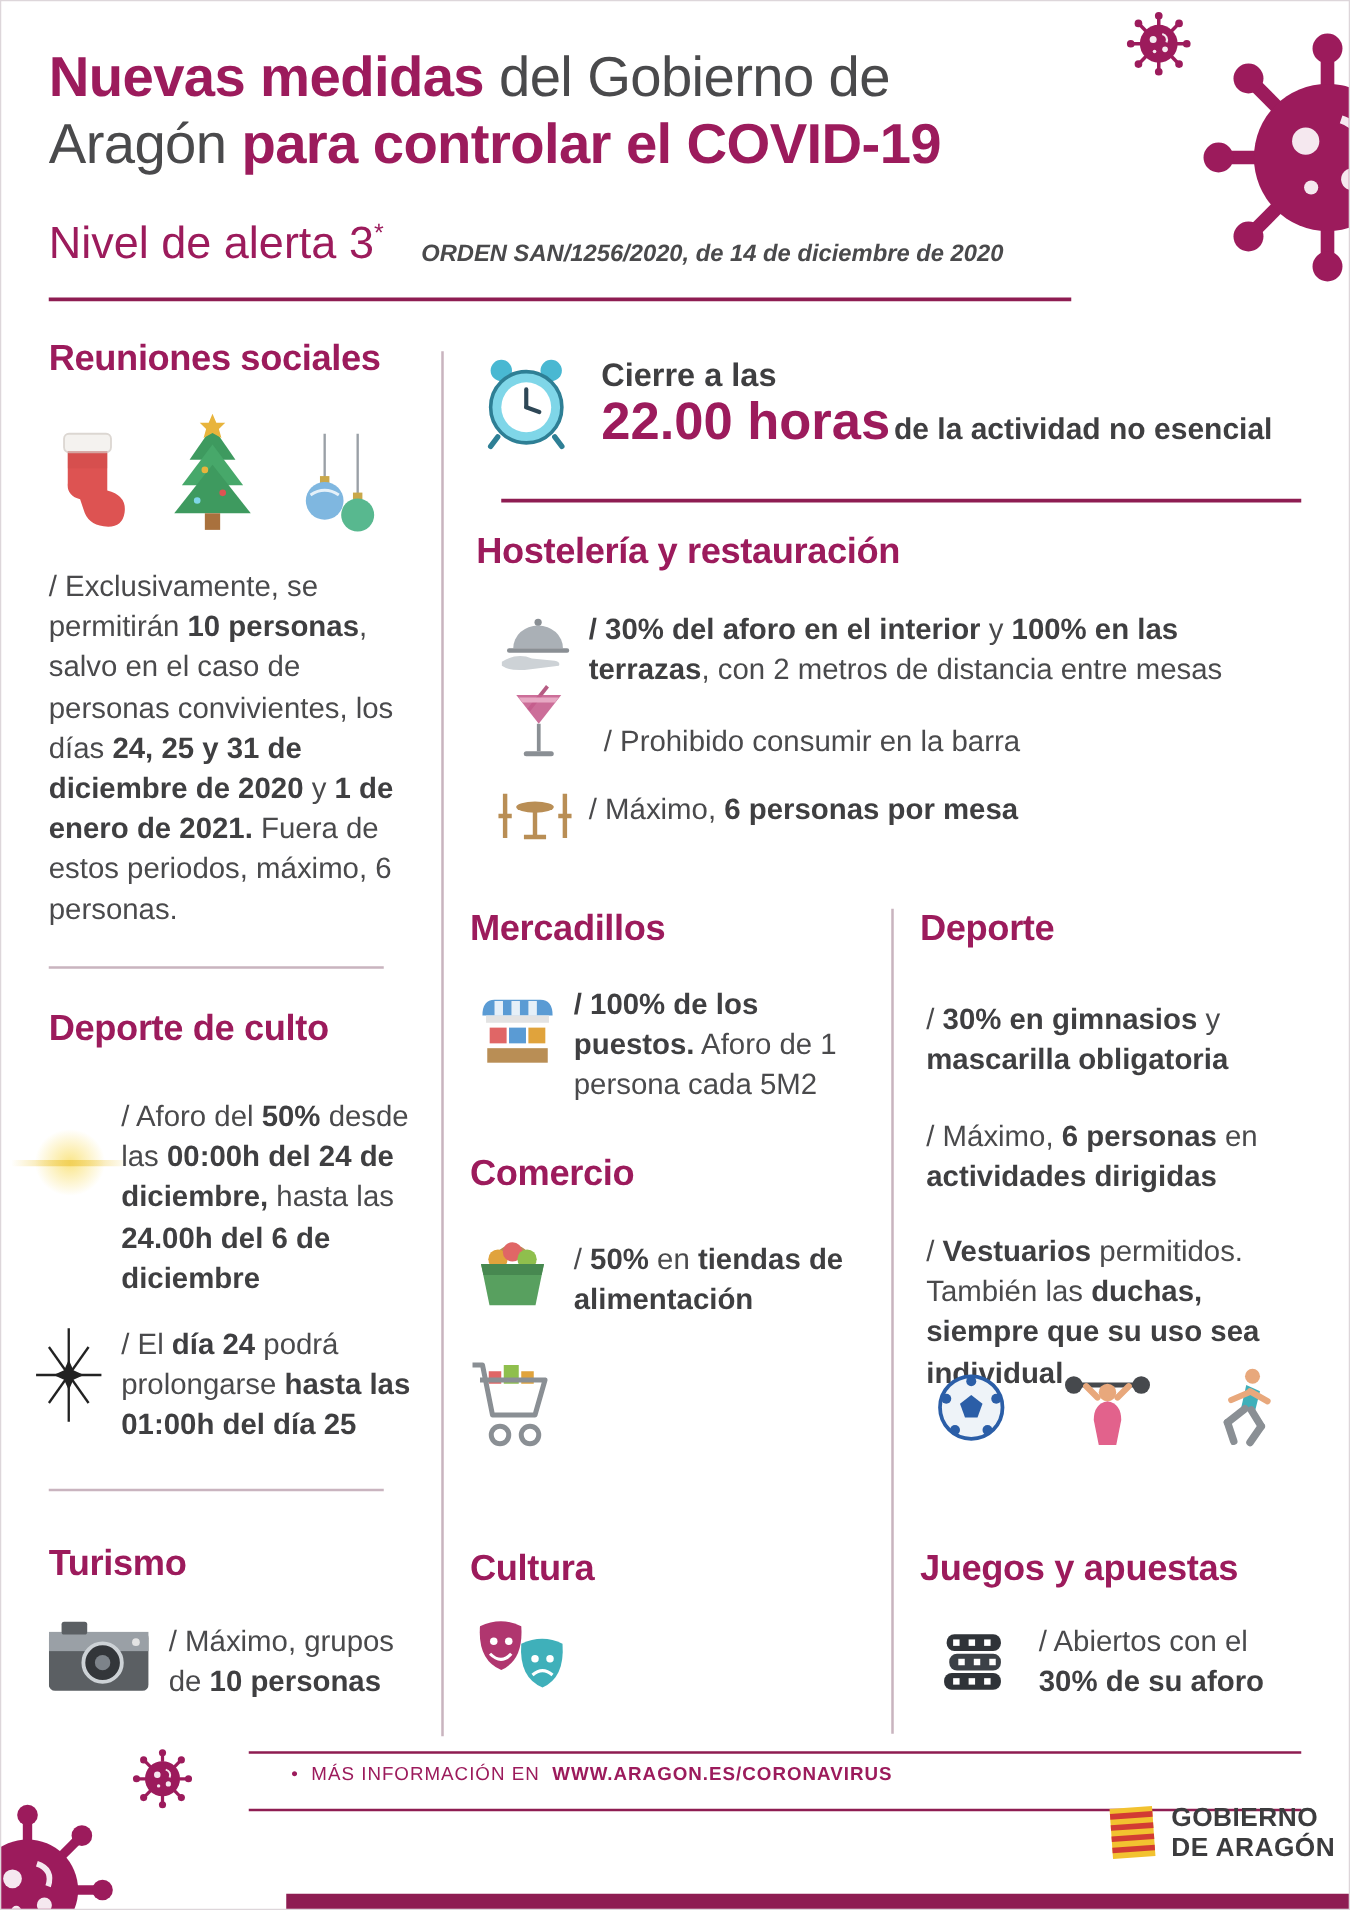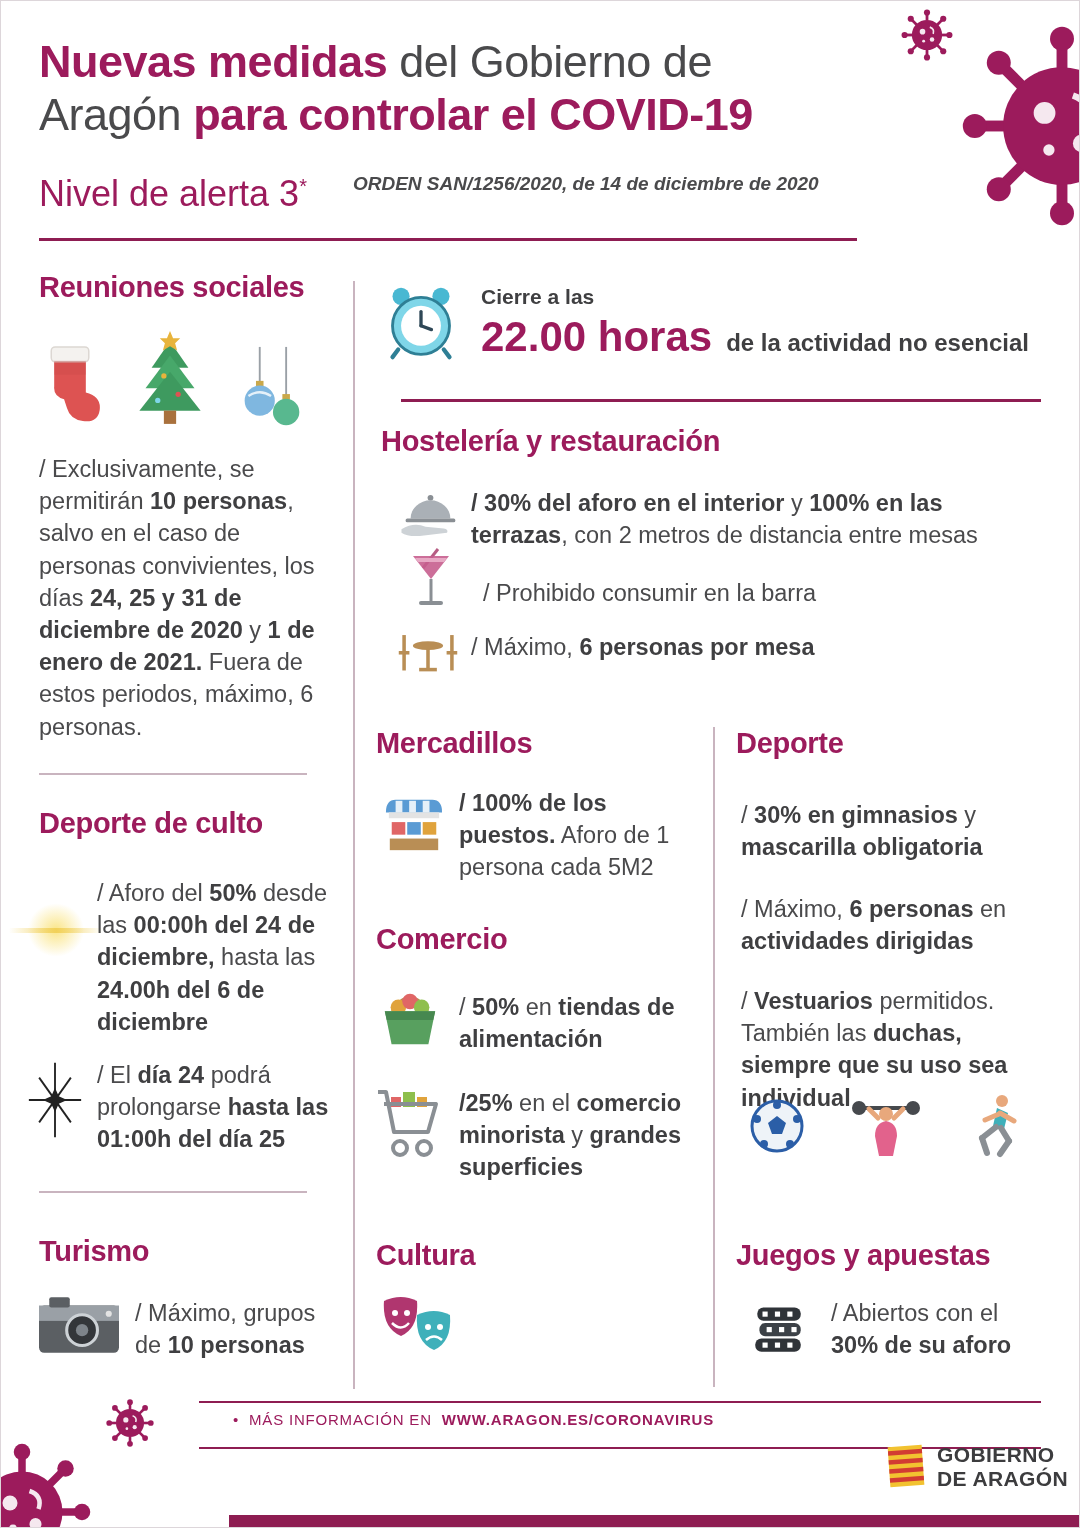--- a/index.html
+++ b/index.html
@@ -12,33 +12,33 @@
   .page{
     position:relative;width:1080px;height:1528px;background:#fff;
     border:1px solid #ddd6da;overflow:hidden;color:var(--dark);
     margin:0 auto;
   }
   .abs{position:absolute;}
   
   .title{left:38px;top:34px;font-size:45px;line-height:1.18;font-weight:400;color:#4a4a4c;letter-spacing:-0.5px;}
   .accent-b{color:var(--accent);font-weight:bold;}
   .b{font-weight:bold;color:#3f3f41;text-align:center;}
-  .alert-row{left:38px;top:172px;display:flex;align-items:flex-start;gap:46px;}
+  .alert-row{left:38px;top:172px;display:flex;align-items:flex-end;gap:30px;}
   .alert-level{font-size:36px;color:var(--accent);font-weight:400;}
   .alert-sup{font-size:20px;vertical-align:super;}
   .order-ref{font-size:19px;font-style:italic;font-weight:bold;color:#4a4a4c;}
   .rule{background:var(--maroon);}
   .header-rule{left:38px;top:237px;width:818px;height:3px;}
   .thin-div{background:#c9b4bf;}
   
   .h-section{color:var(--accent);font-weight:bold;font-size:29px;letter-spacing:-0.3px;}
   .body-text{font-size:23.5px;line-height:1.37;color:#4a4a4c;}
   
-  .closure-intro{left:480px;top:284px;font-size:21px;font-weight:bold;color:#3f3f41;}
-  .closure-row{left:480px;top:312px;display:flex;align-items:baseline;gap:14px;white-space:nowrap;}
+  .closure-intro{left:480px;top:284px;font-size:26px;font-weight:bold;color:#3f3f41;}
+  .closure-row{left:480px;top:312px;display:flex;align-items:baseline;gap:3px;white-space:nowrap;}
   .closure-time{font-size:42px;font-weight:bold;color:var(--accent);}
   .closure-suffix{font-size:24px;font-weight:bold;color:#3f3f41;}
   .closure-rule{left:400px;top:398px;width:640px;height:3px;}
   
   .vdiv1{left:352px;top:280px;width:2px;height:1108px;}
   .vdiv2{left:712px;top:726px;width:2px;height:660px;}
   .hdiv1{left:38px;top:772px;width:268px;height:2px;}
   .hdiv2{left:38px;top:1190px;width:268px;height:2px;}
   
   .footer-rule-top{left:198px;top:1400px;width:842px;height:2px;}
@@ -340,21 +340,20 @@
   <div class="abs body-text" style="left:458px;top:786px;width:248px"><span class="b">/ 100% de los puestos.</span><span> Aforo de 1 persona cada 5M2</span></div>
 
   <div class="abs h-section" style="left:375px;top:922px">Comercio</div>
   <svg class="abs" style="left:378px;top:986px;width:62px;height:60px">
       <use href="#sym-basket"></use>
     </svg>
   <div class="abs body-text" style="left:458px;top:990px;width:255px"><span>/ </span><span class="b">50%</span><span> en </span><span class="b">tiendas de alimentación</span></div>
   <svg class="abs" style="left:375px;top:1082px;width:66px;height:80px">
       <use href="#sym-cart"></use>
     </svg>
-  <div class="abs body-text" style="left:458px;top:1086px;width:258px"><span class="b">/25%</span><span> en el </span><span class="b">comercio minorista</span><span> y </span><span class="b">grandes superficies</span></div>
 
   <div class="abs h-section" style="left:375px;top:1238px">Cultura</div>
   <svg class="abs" style="left:378px;top:1294px;width:76px;height:62px">
       <use href="#sym-masks"></use>
     </svg>
 
   <div class="abs h-section" style="left:735px;top:726px">Deporte</div>
   <div class="abs body-text" style="left:740px;top:798px;width:302px"><span>/ </span><span class="b">30% en gimnasios</span><span> y </span><span class="b">mascarilla obligatoria</span></div>
   <div class="abs body-text" style="left:740px;top:892px;width:302px"><span>/ Máximo, </span><span class="b">6 personas</span><span> en </span><span class="b">actividades dirigidas</span></div>
   <div class="abs body-text" style="left:740px;top:984px;width:308px"><span>/ </span><span class="b">Vestuarios</span><span> permitidos. También las </span><span class="b">duchas, siempre que su uso sea individual</span></div>

